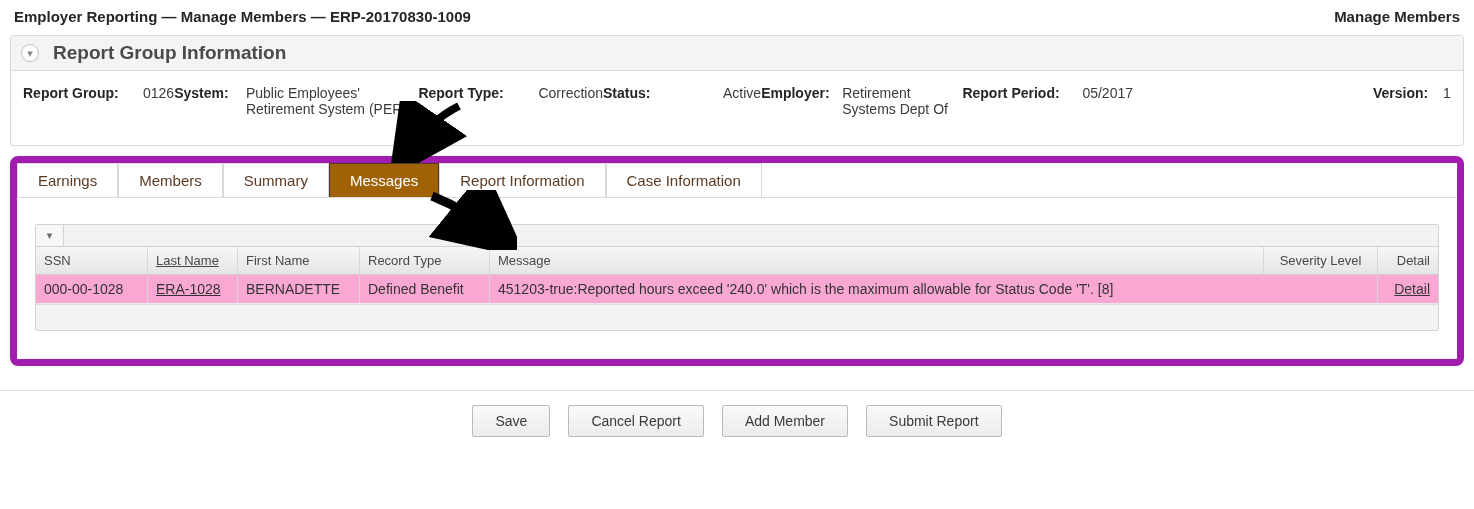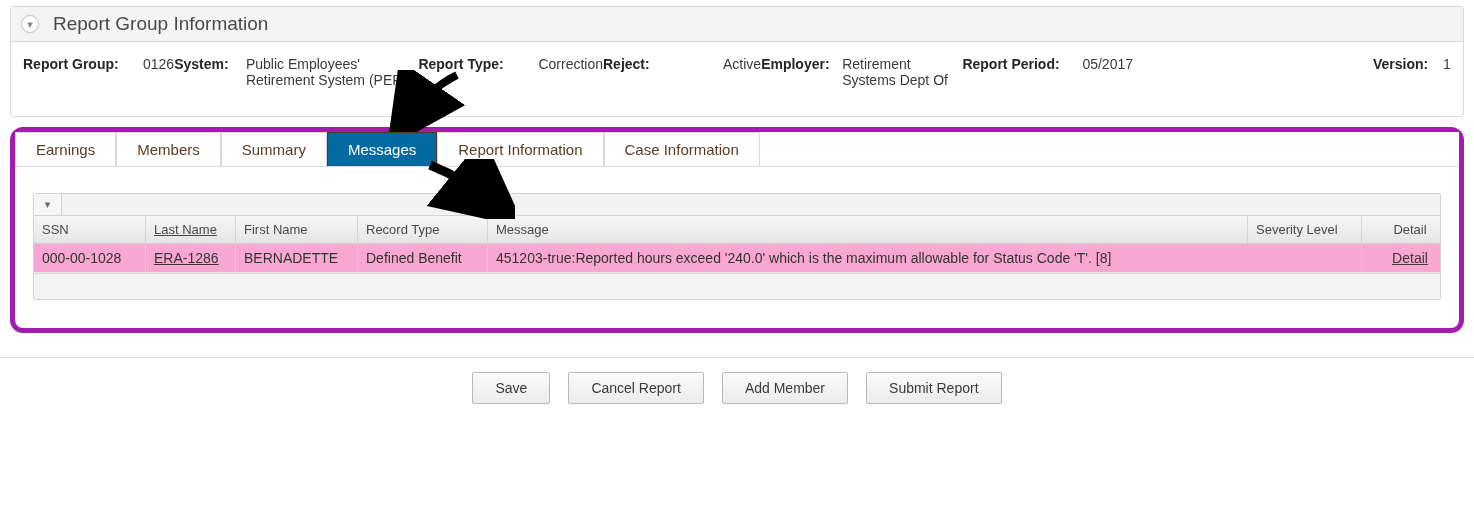--- a/index.html
+++ b/index.html
@@ -39,59 +39,59 @@
     width: 18px; height: 18px;
     border: 1px solid #bfbfbf;
     border-radius: 50%;
     display: inline-flex;
     align-items: center; justify-content: center;
     margin-right: 14px;
     color: #8a8a8a;
     background:#fff;
     font-size: 11px;
   }
-  .panel-title { font-size: 19px; color: #4a4a4a; font-weight: 400; }
+  .panel-title { font-size: 19px; color: #4a4a4a; font-weight: 700; }
 
   .info-grid {
     display: flex;
     padding: 14px 12px 10px 12px;
   }
   .col { display: flex; flex-direction: row; }
   .colA { width: 580px; }
   .colB { width: 530px; }
   .colC { flex: 1; }
   .kv-row { display: flex; margin-bottom: 18px; }
   .kv-row:last-child { margin-bottom: 6px; }
   .kv-label { font-weight: bold; width: 120px; color:#262626; }
   .kv-value { color:#3a3a3a; }
 
   .tab-wrap {
-    border: 5px solid #a21caf;
-    border-radius: 13px;
+    border: 7px solid #a21caf;
+    border-radius: 8px;
     background: #fff;
     position: relative;
   }
   .tabs {
     display: flex;
     background: #fff;
   }
   .tab {
     border: 1px solid #d9d9d9;
     border-bottom: none;
     padding: 8px 20px;
     margin-right: 0;
     font-size: 15px;
     color: #5c3b24;
     background: #fff;
     position: relative;
     top: 0;
     cursor: pointer;
   }
   .tab.active {
-    background: #0369a1;
+    background: #a16207;
     color: #fff;
     border-color: #4b3a2a;
   }
   .tab-body {
     border-top: 1px solid #d9d9d9;
     padding: 26px 18px 28px 18px;
   }
 
   .grid {
     border: 1px solid #d2d2d2;
@@ -130,22 +130,22 @@
     white-space: nowrap;
     overflow: hidden;
     text-overflow: ellipsis;
   }
   .gh:last-child, .gc:last-child { border-right: none; }
   .w-ssn   { width: 112px; }
   .w-last  { width: 90px; text-decoration: underline; }
   .w-first { width: 122px; }
   .w-rt    { width: 130px; }
   .w-msg   { flex: 1; }
-  .w-sev   { width: 114px; }
-  .w-det   { width: 60px; text-align: center; margin-left: 18px; }
+  .w-sev   { width: 114px; text-align: center; }
+  .w-det   { width: 60px; text-align: right; }
   .grid-row {
     display: flex;
     font-size: 14px;
     color: #333;
     background: #f9a8d4;
     border-bottom: 1px solid #e8e8e8;
   }
   .detail-link { color:#3a3a3a; text-decoration: underline; cursor: pointer; }
   .grid-footer {
     height: 26px;
@@ -175,20 +175,24 @@
 
   .arrow {
     position: absolute;
     pointer-events: none;
   }
 </style>
 </head>
 <body>
 
 <div class="page">
+  <div class="header-row">
+    <div class="header-left">Employer Reporting — Manage Members — ERP-20170830-1009</div>
+    <div class="header-right">Manage Members</div>
+  </div>
 
   <div class="panel">
     <div class="panel-header">
       <span class="chev-circle">▾</span>
       <span class="panel-title">Report Group Information</span>
     </div>
     <div class="info-grid">
       <div class="col colA">
         <div class="kv-row">
           <div class="kv-label">Report Group:</div>
@@ -198,21 +202,21 @@
           <div class="kv-label">System:</div>
           <div class="kv-value">Public Employees' Retirement System (PERS)</div>
         </div>
         <div class="kv-row">
           <div class="kv-label">Report Type:</div>
           <div class="kv-value">Correction</div>
         </div>
       </div>
       <div class="col colB">
         <div class="kv-row">
-          <div class="kv-label">Reject:</div>
+          <div class="kv-label">Status:</div>
           <div class="kv-value">Active</div>
         </div>
         <div class="kv-row">
           <div class="kv-label">Employer:</div>
           <div class="kv-value">Retirement Systems Dept Of</div>
         </div>
         <div class="kv-row">
           <div class="kv-label">Report Period:</div>
           <div class="kv-value">05/2017</div>
         </div>
@@ -269,21 +273,21 @@
           <div class="gh w-ssn">SSN</div>
           <div class="gh w-last">Last Name</div>
           <div class="gh w-first">First Name</div>
           <div class="gh w-rt">Record Type</div>
           <div class="gh w-msg">Message</div>
           <div class="gh w-sev">Severity Level</div>
           <div class="gh w-det">Detail</div>
         </div>
         <div class="grid-row">
           <div class="gc w-ssn">000-00-1028</div>
-          <div class="gc w-last">ERA-1286</div>
+          <div class="gc w-last">ERA-1028</div>
           <div class="gc w-first">BERNADETTE</div>
           <div class="gc w-rt">Defined Benefit</div>
           <div class="gc w-msg">451203-true:Reported hours exceed '240.0' which is the maximum allowable for Status Code 'T'. [8]</div>
           <div class="gc w-det"><span class="detail-link">Detail</span></div>
         </div>
         <div class="grid-footer"></div>
       </div>
     </div>
   </div>
 </div>

